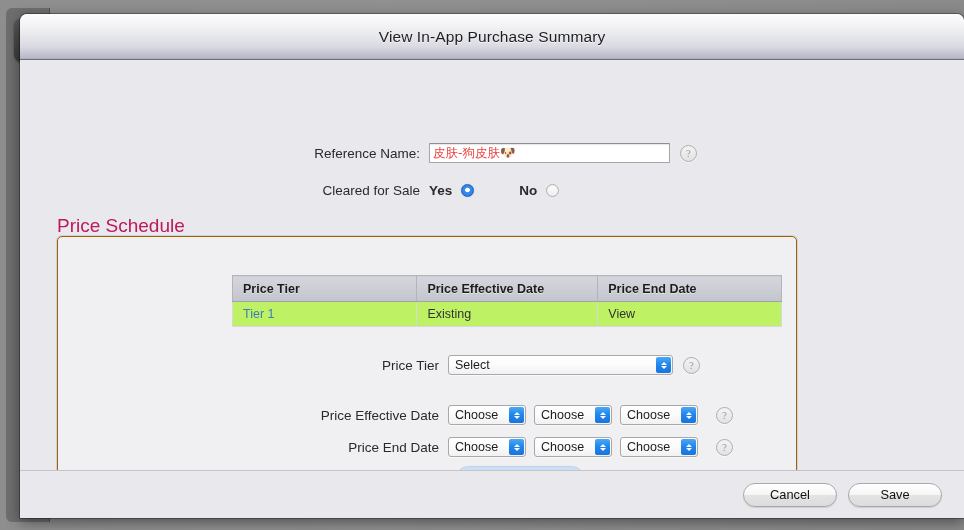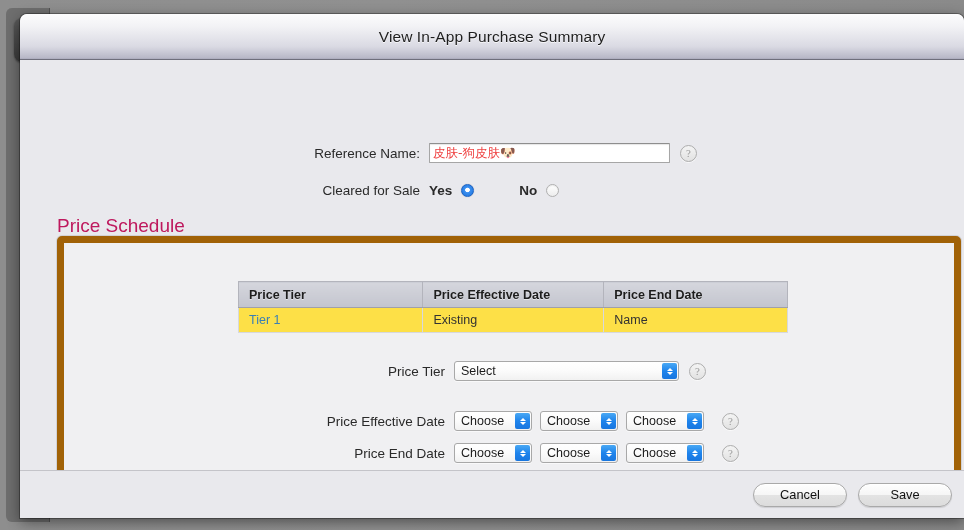--- a/index.html
+++ b/index.html
@@ -145,24 +145,24 @@
 
   
   #sched-title {
     position: absolute;
     left: 37px; top: 155px;
     font-size: 19px; font-weight: normal; color: #be185d;
   }
   #sched-panel {
     position: absolute;
     left: 37px; top: 176px;
-    width: 904px; height: 251px;
+    width: 740px; height: 251px;
     box-sizing: border-box;
     background: #f0f0f2;
-    border: 7px solid #a16207;
+    border: 1px solid #a16207;
     border-radius: 5px;
     box-shadow: 0 0 0 1px #d2d2d6;
   }
 
   
   #sched-table {
     position: absolute;
     left: 174px; top: 38px;
     width: 550px;
     border-collapse: collapse;
@@ -175,21 +175,21 @@
     border-bottom-color: #9fa0a9;
     text-align: left;
     padding: 0 0 0 10px;
     font-weight: bold;
     color: #1d1d1d;
     text-shadow: 0 1px 0 rgba(255,255,255,.5);
     white-space: nowrap;
   }
   #sched-table td {
     height: 24px;
-    background: #fde047;
+    background: #bef264;
     border: 1px solid #d7d8dd;
     border-top: none;
     padding: 0 0 0 10px;
     color: #323232;
   }
   #sched-table td.link { color: #3a7fb5; }
   #sched-table .c0 { width: 189px; }
   #sched-table .c1 { width: 177px; }
   #sched-table .c2 { width: 184px; }
 
@@ -275,21 +275,21 @@
     left: 0; right: 0; top: 410px;
     border-top: 1px solid #c4c4c9;
     border-bottom: 1px solid #f6f6f8;
     height: 0;
   }
   #footer {
     position: absolute;
     left: 0; right: 0; bottom: 0;
     height: 48px;
     display: flex; align-items: center; justify-content: flex-end;
-    padding-right: 12px;
+    padding-right: 22px;
     gap: 11px;
     background: #e9e9ed;
   }
   .pushbtn {
     width: 94px; height: 24px;
     box-sizing: border-box;
     border: 1px solid #a9a9a9;
     border-radius: 12px;
     background: linear-gradient(180deg,#fefefe 0%,#f6f6f6 48%,#e3e3e3 52%,#dcdcdc 100%);
     font-size: 12.8px;
@@ -349,21 +349,21 @@
           <tr>
             <th class="c0">Price Tier</th>
             <th class="c1">Price Effective Date</th>
             <th class="c2">Price End Date</th>
           </tr>
         </thead>
         <tbody>
           <tr>
             <td class="link">Tier 1</td>
             <td>Existing</td>
-            <td>Name</td>
+            <td>View</td>
           </tr>
         </tbody>
       </table>
 
       <div class="prow" id="prow-tier">
         <div class="plabel">Price Tier</div>
         <div class="popup wide">
           <span>Select</span>
           <span class="arrowbox">
             <span class="chev up"></span>

